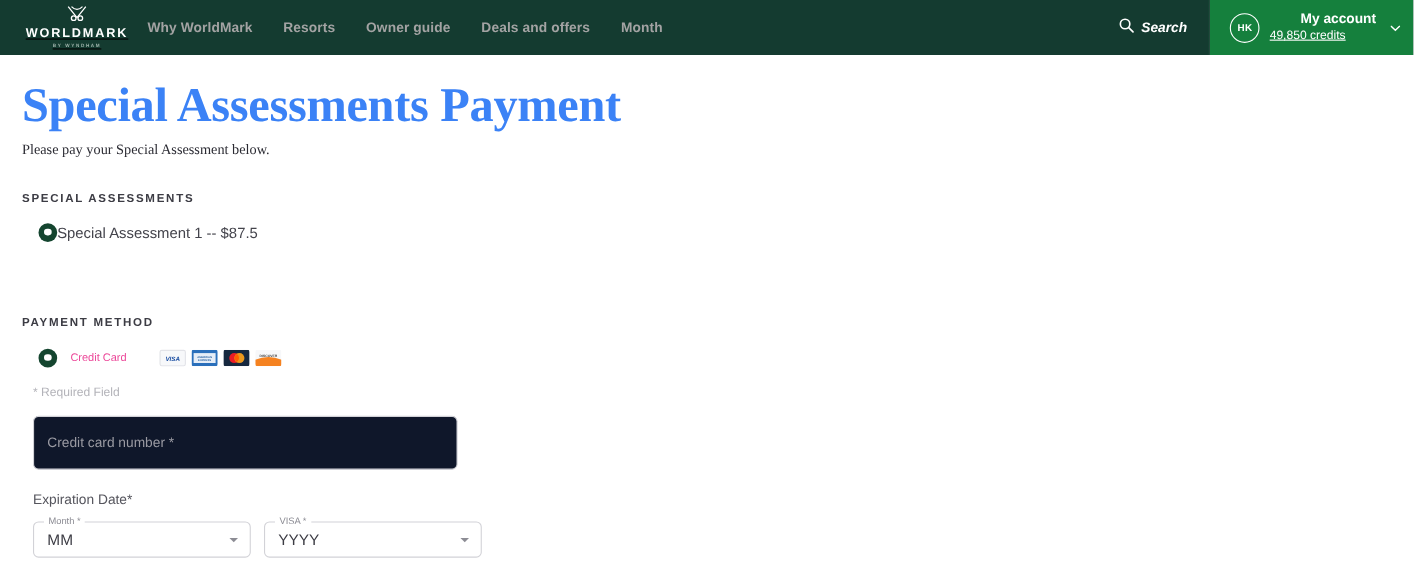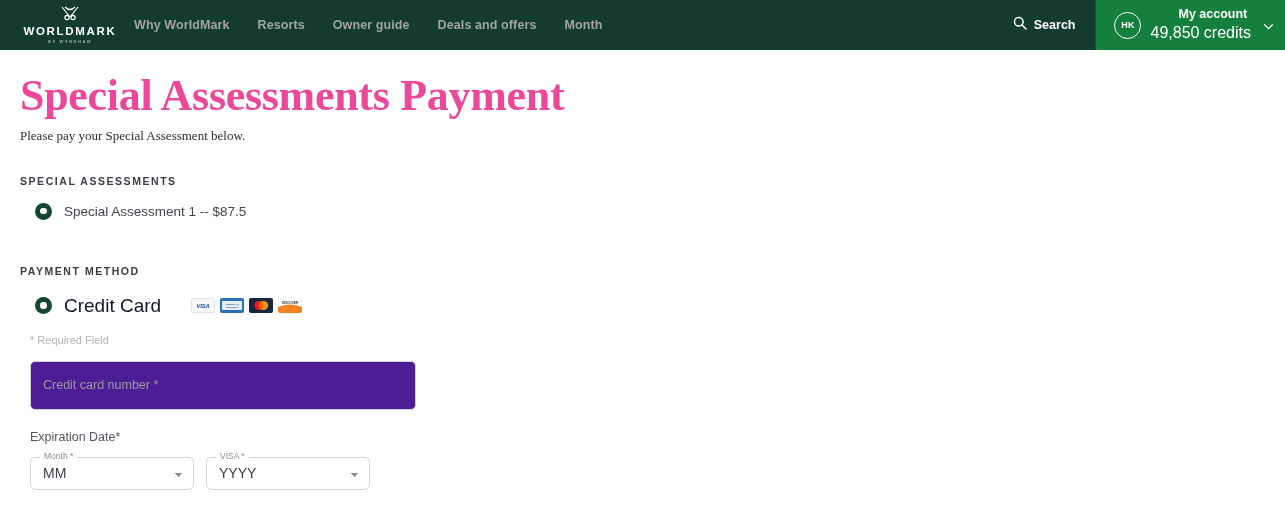--- a/index.html
+++ b/index.html
@@ -21,20 +21,21 @@
     overflow: hidden;
   }
   .logo-block {
     width: 112px;
     margin-left: 14px;
     display: flex;
     flex-direction: column;
     align-items: center;
     justify-content: center;
     line-height: 1;
+    text-decoration: underline;
   }
   .logo-mark { display: block; margin-bottom: 2px; }
   .logo-word {
     color: #ffffff;
     font-size: 11.5px;
     font-weight: 700;
     letter-spacing: 1.7px;
   }
   .logo-sub {
     color: #9fb3ab;
@@ -67,20 +68,21 @@
     display: flex;
     align-items: center;
     gap: 7px;
     padding: 0 20px 0 14px;
     cursor: pointer;
   }
   .search-label {
     color: #ffffff;
     font-size: 12.5px;
     font-weight: 700;
+    font-style: italic;
   }
   .account-box {
     display: flex;
     align-items: center;
     gap: 9px;
     background: #15803d;
     border-left: 1px solid #24483d;
     padding: 0 12px 0 18px;
     cursor: pointer;
     min-width: 145px;
@@ -100,56 +102,57 @@
   }
   .account-text { line-height: 1.25; }
   .account-title {
     color: #ffffff;
     font-size: 12.5px;
     font-weight: 700;
     margin-left: 28px;
   }
   .account-credits {
     color: #ffffff;
-    font-size: 16px;
+    font-size: 11px;
     font-weight: 400;
+    text-decoration: underline;
   }
   .chev { margin-left: 4px; }
 
   
   .main { padding: 0 0 0 20px; }
   .page-title {
     font-family: "Liberation Serif", serif;
     font-size: 44px;
     font-weight: 700;
-    color: #ec4899;
+    color: #3b82f6;
     margin: 23px 0 0 0;
     letter-spacing: -0.3px;
     line-height: 1.06;
   }
   .page-subtitle {
     font-family: "Liberation Serif", serif;
     font-size: 13px;
     color: #2b2b33;
     margin: 8px 0 0 0;
   }
   .section-label {
     font-size: 10.5px;
     font-weight: 700;
     letter-spacing: 1.55px;
     color: #3c3c44;
     text-transform: uppercase;
   }
   #sa-label { margin-top: 31px; }
-  #pm-label { margin-top: 45px; }
+  #pm-label { margin-top: 67px; }
 
   .radio-row {
     display: flex;
     align-items: center;
-    gap: 12px;
+    gap: 0;
     margin-top: 16px;
     margin-left: 15px;
   }
   .radio {
     width: 17px; height: 17px;
     border-radius: 50%;
     background: #14452f;
     display: flex;
     align-items: center;
     justify-content: center;
@@ -174,22 +177,22 @@
   }
 
   .cc-row {
     display: flex;
     align-items: center;
     margin-top: 18px;
     margin-left: 15px;
     gap: 12px;
   }
   .cc-label {
-    font-size: 19px;
-    color: #0f172a;
+    font-size: 10px;
+    color: #ec4899;
   }
   .card-logos {
     display: flex;
     align-items: center;
     gap: 5px;
     margin-left: 18px;
   }
   .card-logo {
     width: 24px; height: 15px;
     border-radius: 2px;
@@ -205,21 +208,21 @@
     color: #b3b3b9;
     margin: 17px 0 0 10px;
   }
 
   .field {
     position: relative;
     margin-left: 10px;
     height: 49px;
     border: 1px solid #d2d2d7;
     border-radius: 5px;
-    background: #4c1d95;
+    background: #0f172a;
     display: flex;
     align-items: center;
     padding: 18px 12px;
     cursor: text;
   }
   .field .ph {
     font-size: 12.5px;
     color: #9a9aa2;
   }
   #cc-number { width: 386px; margin-top: 15px; }
@@ -231,21 +234,21 @@
   }
 
   .selects-row {
     display: flex;
     gap: 12px;
     margin-top: 13px;
   }
   .select-wrap {
     position: relative;
     margin-left: 0;
-    width: 164px;
+    width: 198px;
     height: 33px;
     border: 1px solid #d2d2d7;
     border-radius: 5px;
     background: #fff;
     display: flex;
     align-items: center;
     padding: 0 12px;
     cursor: pointer;
   }
   .select-wrap:first-child { margin-left: 10px; }

